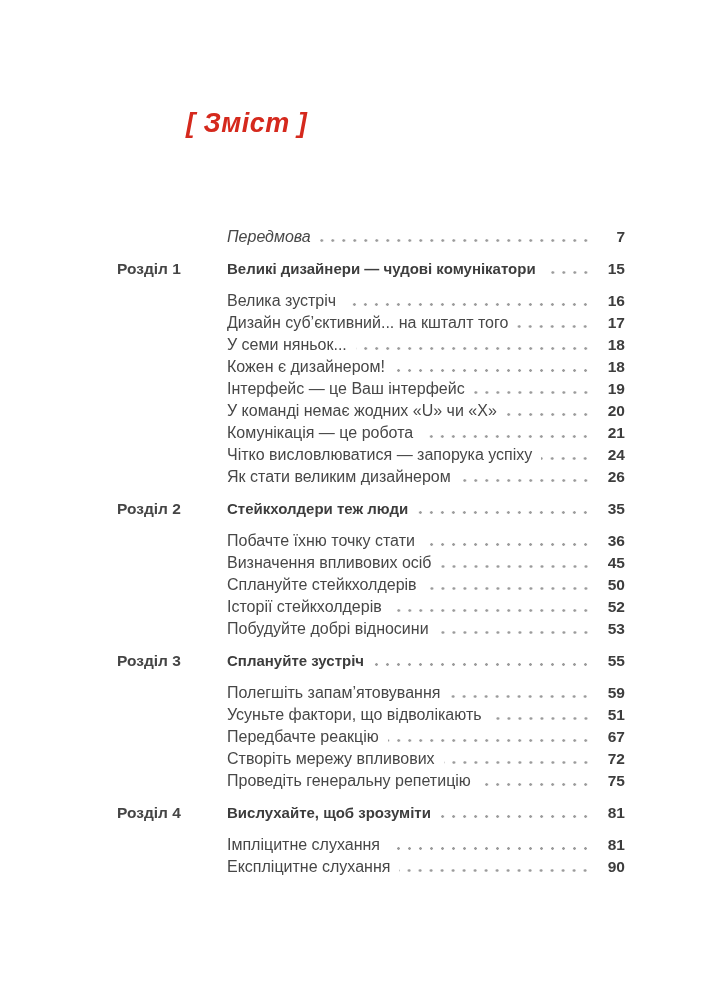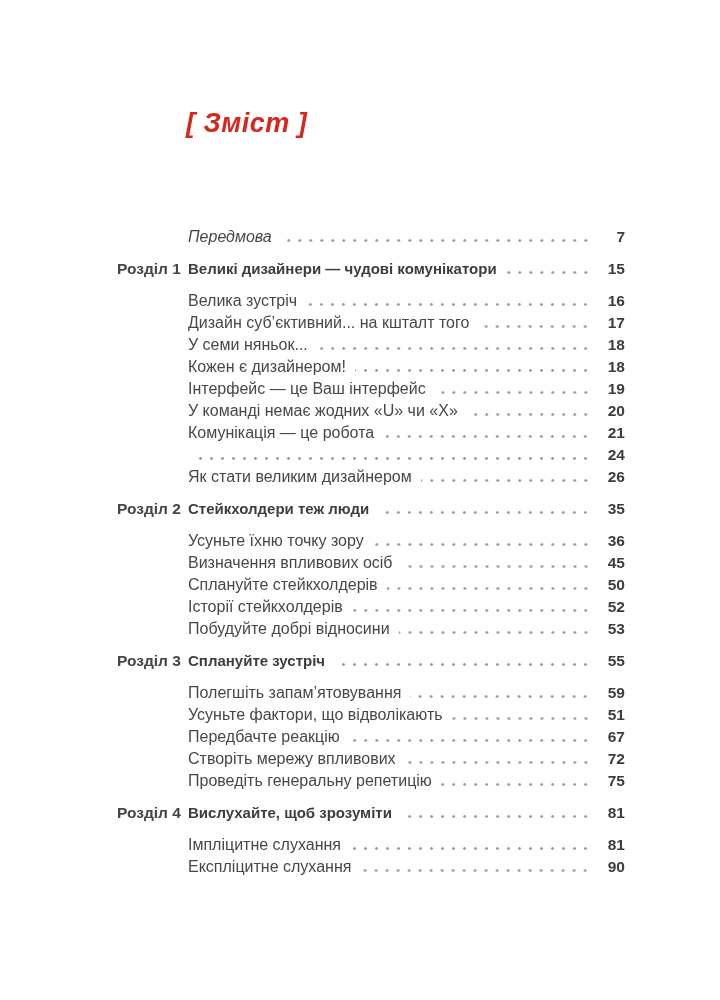--- a/index.html
+++ b/index.html
@@ -42,21 +42,21 @@
     font-size: 15.5px;
     color: #454545;
     white-space: nowrap;
   }
   .entry {
     grid-column: 2;
     display: flex;
     align-items: baseline;
     min-width: 0;
   }
-  .entry-title { white-space: nowrap; }
+  .entry-title { white-space: nowrap; margin-left: 39px; }
   .row.preface .entry-title { font-style: italic; }
   .row.chapter .entry-title { font-weight: 700; font-size: 15px; color: #3d3d3d; }
   .leader {
     flex: 1 1 auto;
     height: 3px;
     margin: 0 7px 0 9px;
     background-image: radial-gradient(circle, #9b9b9b 1.05px, rgba(0,0,0,0) 1.6px);
     background-size: 11px 3px;
     background-repeat: repeat-x;
     background-position: right bottom;
@@ -153,20 +153,21 @@
     <span class="entry">
       <span class="entry-title">Комунікація — це робота</span>
       <span class="leader"></span>
       <span class="entry-page">21</span>
     </span>
   </div>
 
   <div class="row sub">
     <span class="chapter-label"></span>
     <span class="entry">
+      <span class="entry-title">Чітко висловлюватися — запорука успіху</span>
       <span class="leader"></span>
       <span class="entry-page">24</span>
     </span>
   </div>
 
   <div class="row sub">
     <span class="chapter-label"></span>
     <span class="entry">
       <span class="entry-title">Як стати великим дизайнером</span>
       <span class="leader"></span>
@@ -179,21 +180,21 @@
     <span class="entry">
       <span class="entry-title">Стейкхолдери теж люди</span>
       <span class="leader"></span>
       <span class="entry-page">35</span>
     </span>
   </div>
 
   <div class="row sub">
     <span class="chapter-label"></span>
     <span class="entry">
-      <span class="entry-title">Усуньте їхню точку зору</span>
+      <span class="entry-title">Побачте їхню точку стати</span>
       <span class="leader"></span>
       <span class="entry-page">36</span>
     </span>
   </div>
 
   <div class="row sub">
     <span class="chapter-label"></span>
     <span class="entry">
       <span class="entry-title">Визначення впливових осіб</span>
       <span class="leader"></span>

